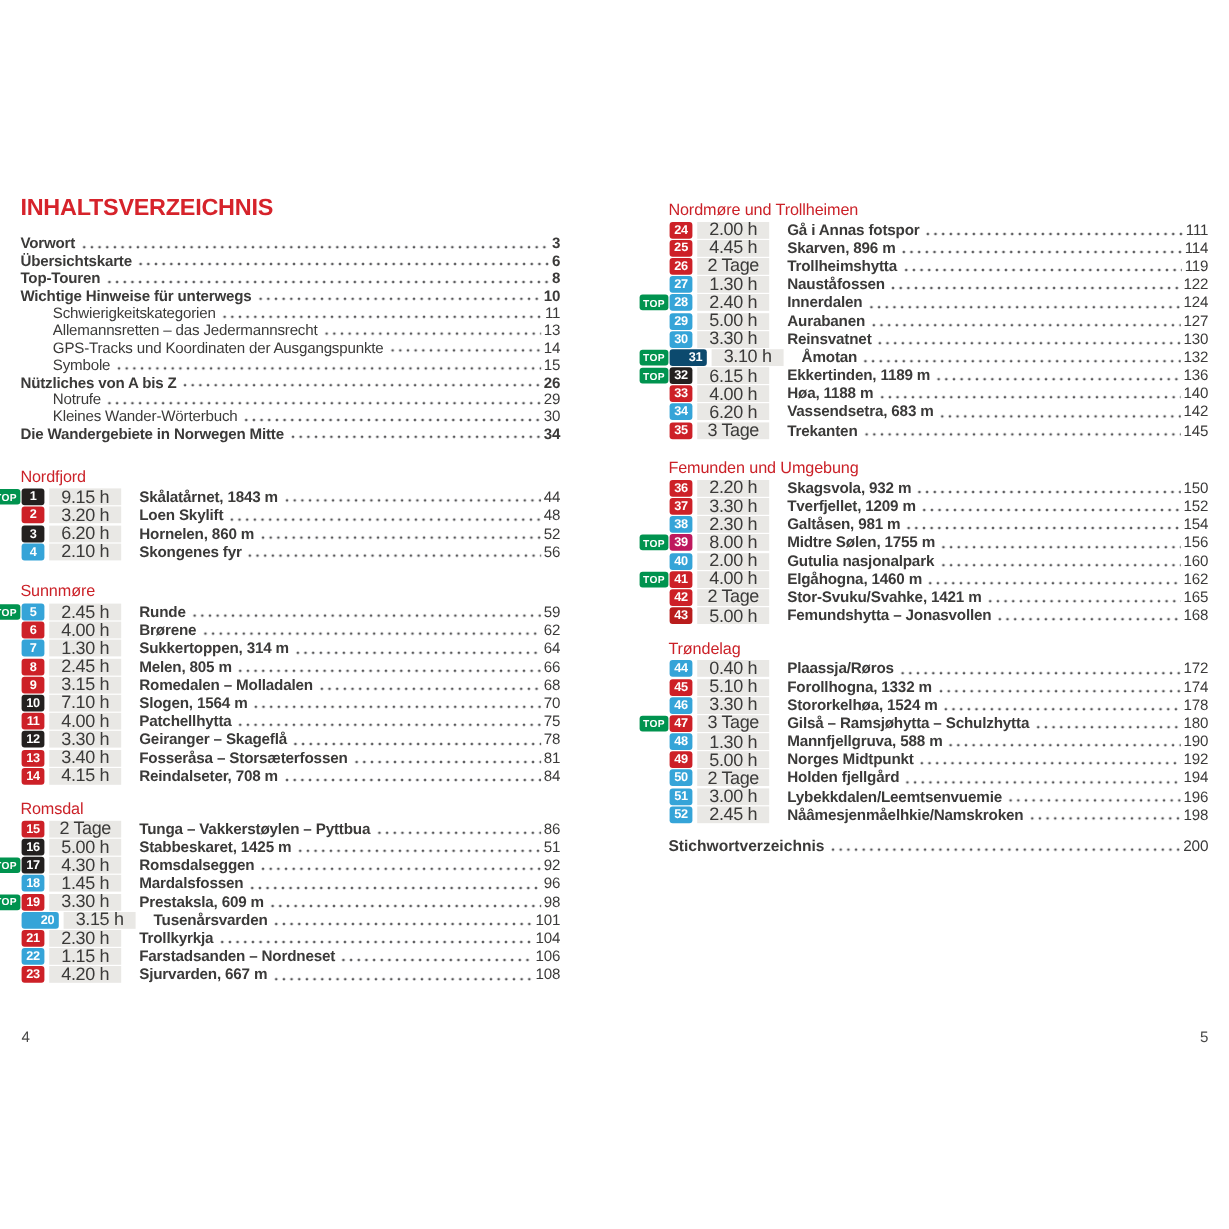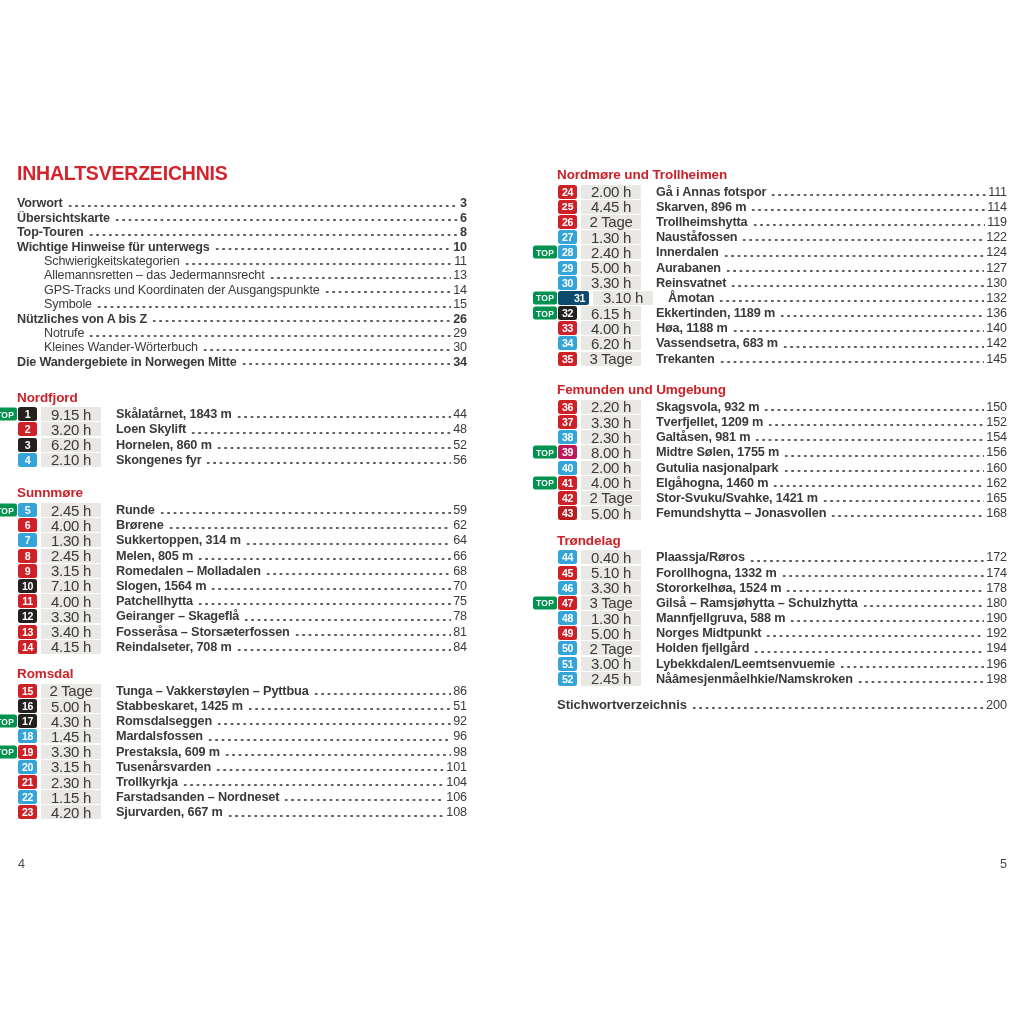--- a/index.html
+++ b/index.html
@@ -28,21 +28,21 @@
   
   .leader{
     flex:1;height:9px;margin:0 2px 1px 4px;align-self:flex-end;
     background-image:radial-gradient(circle,var(--dots) 1.02px,transparent 1.35px);
     background-size:6.4px 6.4px;background-repeat:repeat-x;background-position:left bottom;
   }
   .pagenum{flex:none;font-size:12.6px;text-align:right;letter-spacing:-0.1px;}
 
   
   .section-heading{
-    font-size:13.5px;font-weight:bold;color:var(--heading-red);
+    font-size:13.5px;font-weight:normal;color:var(--heading-red);
     line-height:14px;margin:0 0 2px 0;letter-spacing:-0.1px;
   }
   #left-sections .section:nth-child(1){margin-top:22px;}
   #left-sections .section:nth-child(2){margin-top:19px;}
   #left-sections .section:nth-child(3){margin-top:13px;}
   #right-sections .section:nth-child(1){margin-top:0;}
   #right-sections .section:nth-child(2){margin-top:17px;}
   #right-sections .section:nth-child(3){margin-top:13px;}
 
   .tour-row{position:relative;display:flex;align-items:center;height:15.2px;margin-left:1px;}
@@ -284,21 +284,21 @@
           </div>
           <div class="tour-row">
             <span class="top-badge">TOP</span>
             <span class="num-badge" style="background: rgb(205, 32, 39);">19</span>
             <span class="time">3.30 h</span>
             <span class="t-title">Prestaksla, 609 m</span>
             <span class="leader"></span>
             <span class="pagenum">98</span>
           </div>
           <div class="tour-row">
-            <span class="num-badge" style="background: rgb(53, 164, 216);">20</span>
+            <span class="num-badge" style="background: rgb(53, 164, 216); padding-left: 12px;">20</span>
             <span class="time">3.15 h</span>
             <span class="t-title">Tusenårsvarden</span>
             <span class="leader"></span>
             <span class="pagenum">101</span>
           </div>
           <div class="tour-row">
             <span class="num-badge" style="background: rgb(205, 32, 39);">21</span>
             <span class="time">2.30 h</span>
             <span class="t-title">Trollkyrkja</span>
             <span class="leader"></span>

